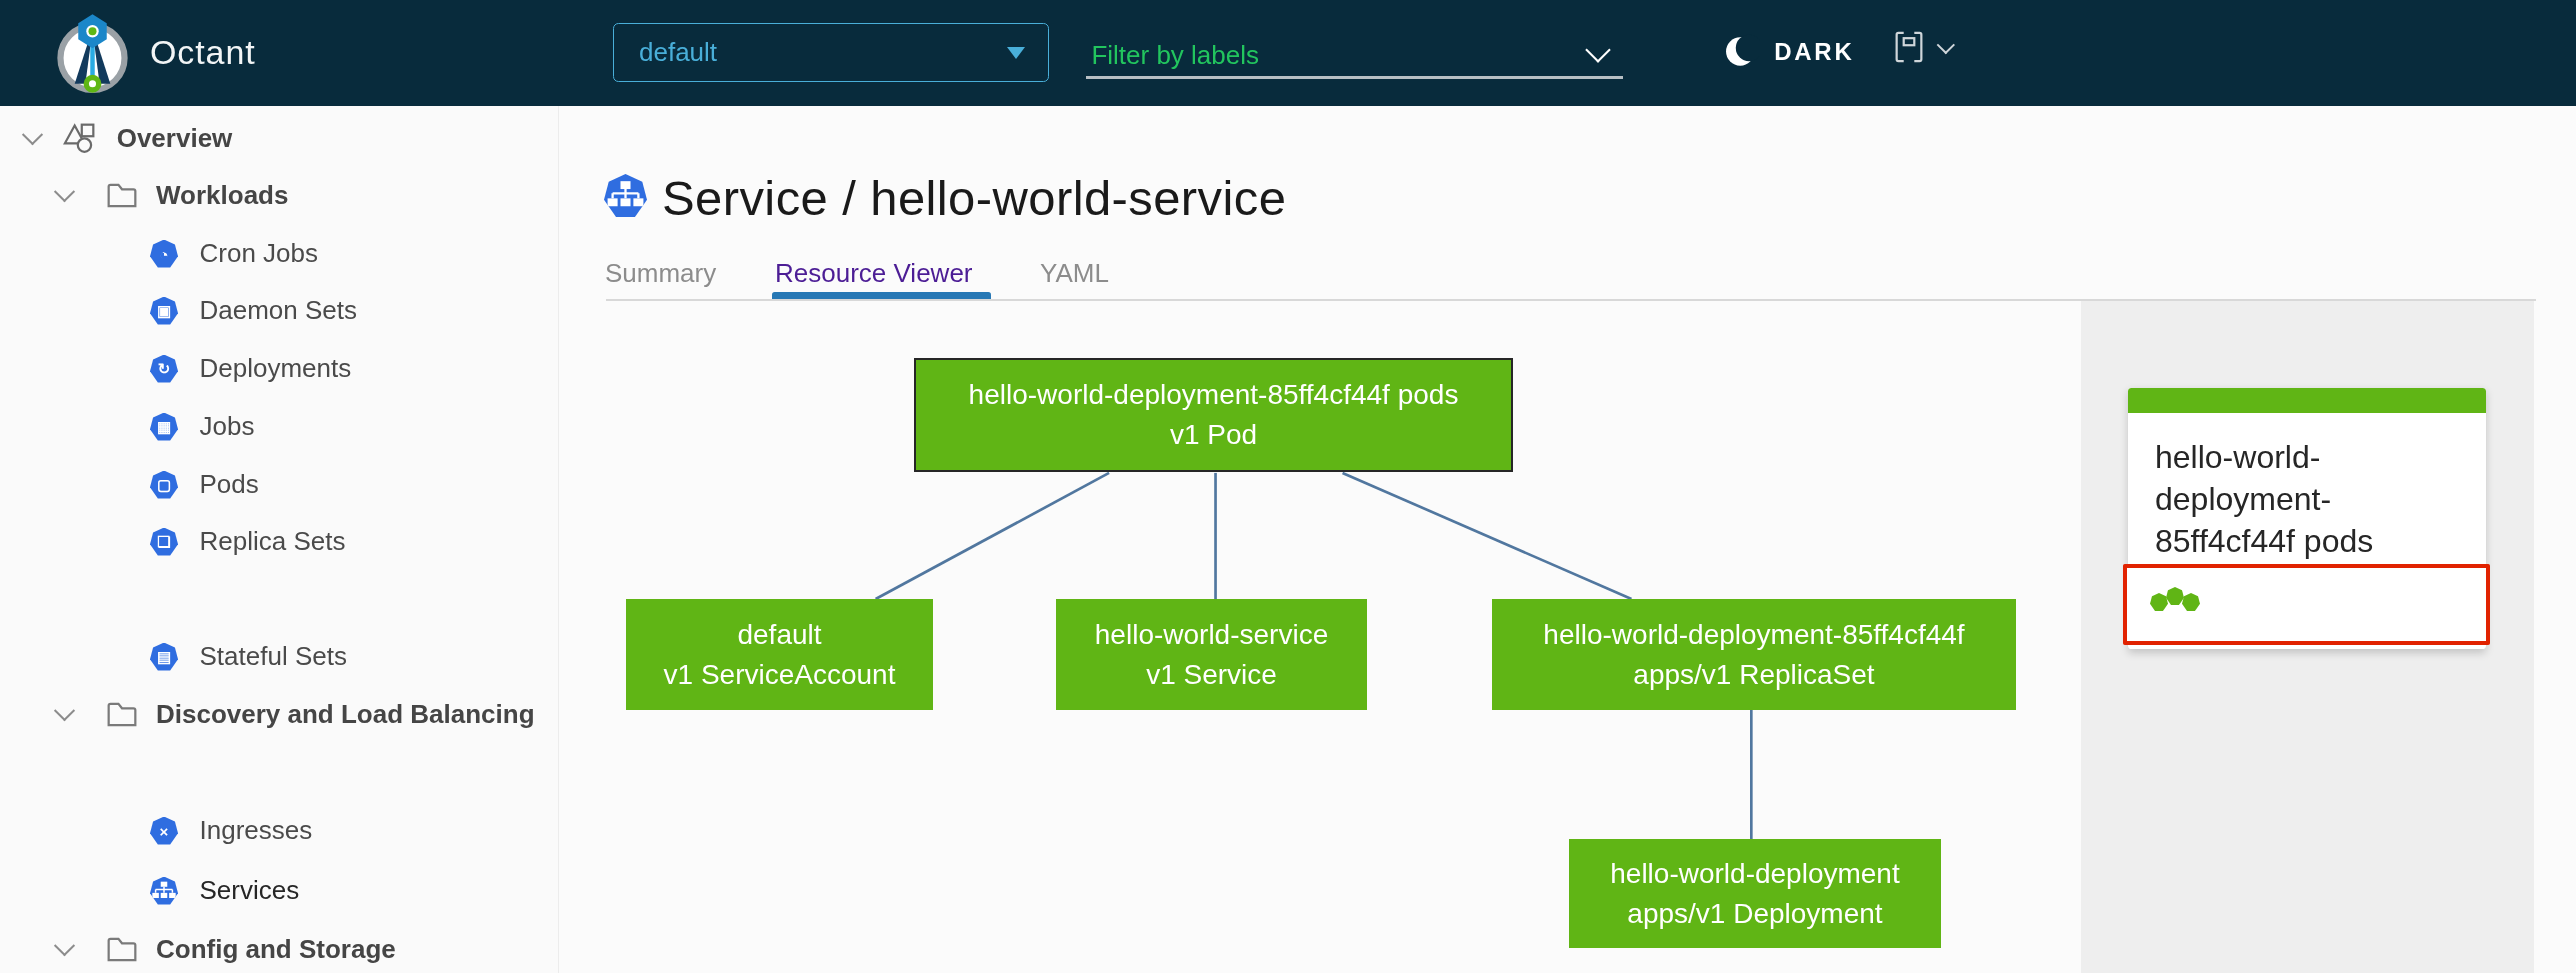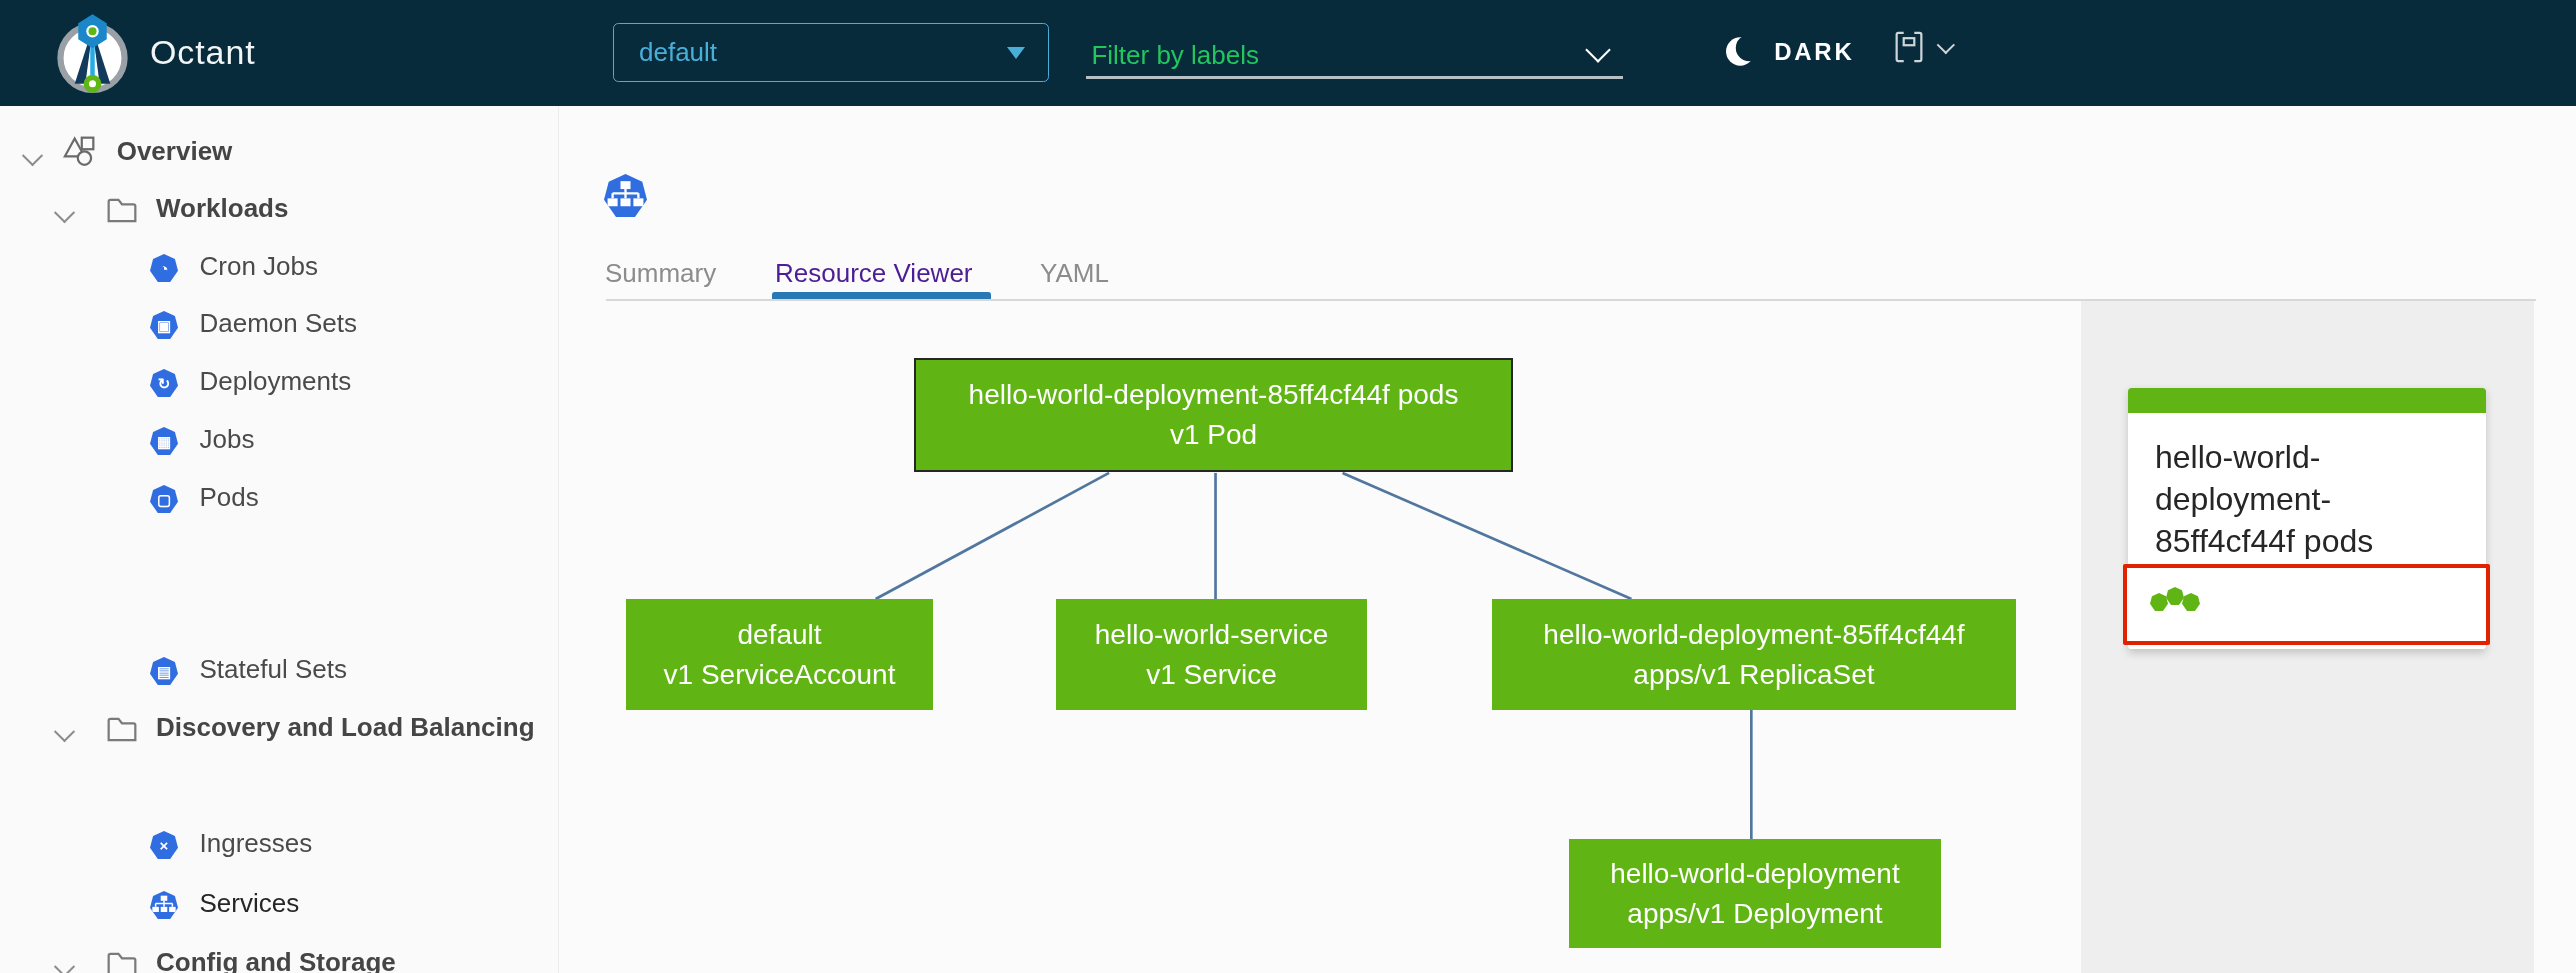--- a/index.html
+++ b/index.html
@@ -29,21 +29,21 @@
   #theme-label { margin-left:14.3px; font-size:24px; font-weight:700; letter-spacing:2.7px; color:#ffffff; }
   #context-selector { position:absolute; left:1894px; top:29px; display:flex; align-items:center; cursor:pointer; }
   #context-label { margin-left:12.5px; font-size:27px; color:#e6ebee; }
   #context-chevron { margin-left:12.5px; width:12.5px; height:12.5px; border-right:2.2px solid #cfd6da;
                      border-bottom:2.2px solid #cfd6da; transform:rotate(45deg) translateY(-3.6px); }
 
   
   #sidebar { position:absolute; left:0; top:106px; width:559px; height:868px;
              background:#fafafa; border-right:0.9px solid #ececec; }
   .nav-row { position:absolute; left:0; width:559px; height:57px; display:flex;
-             align-items:flex-end; cursor:pointer; }
+             align-items:center; cursor:pointer; }
   .row-highlight { position:absolute; left:140px; right:0; top:0; bottom:0; background:#d8e1e7; }
   .nav-row > * { position:relative; }
   .chev { width:15px; height:15px; border-right:2.2px solid #8c8c8c;
           border-bottom:2.2px solid #8c8c8c; transform:rotate(45deg) translate(-2.7px,-2.7px); flex:none; }
   .lvl0 .chev { margin-left:25px; }
   .lvl1 .chev { margin-left:57px; }
   .nav-label { font-size:26px; color:#4c4c4c; white-space:nowrap; }
   .nav-label.bold { font-weight:700; color:#454545; }
   .lvl0 .nav-label { margin-left:19.7px; }
   .lvl1 .nav-label { margin-left:18px; }
@@ -188,20 +188,24 @@
     <div class="nav-row lvl2" style="top:292px">
       <span class="khept" data-glyph="▦"></span>
       <span class="nav-label">Jobs</span>
     </div>
 
     <div class="nav-row lvl2" style="top:350px">
       <span class="khept" data-glyph="▢"></span>
       <span class="nav-label">Pods</span>
     </div>
 
+    <div class="nav-row lvl2" style="top:407px">
+      <span class="khept" data-glyph="❏"></span>
+      <span class="nav-label">Replica Sets</span>
+    </div>
 
 
     <div class="nav-row lvl2" style="top:522px">
       <span class="khept" data-glyph="▤"></span>
       <span class="nav-label">Stateful Sets</span>
     </div>
 
     <div class="nav-row lvl1" style="top:580px">
       <span class="chev"></span>
       <svg class="folder-icon" viewBox="0 0 36 30">
@@ -243,20 +247,21 @@
 
     <div id="page-title-icon">
       <svg viewBox="0 0 30 30">
         <rect x="11.5" y="5" width="7" height="5.5" fill="#ffffff"></rect>
         <path d="M15 10.5 V13.5 M6 13.5 H24 M6 13.5 V17 M15 13.5 V17 M24 13.5 V17" stroke="#ffffff" stroke-width="1.6" fill="none"></path>
         <rect x="2.5" y="17" width="7" height="5.5" fill="#ffffff"></rect>
         <rect x="11.5" y="17" width="7" height="5.5" fill="#ffffff"></rect>
         <rect x="20.5" y="17" width="7" height="5.5" fill="#ffffff"></rect>
       </svg>
     </div>
+    <div id="page-title">Service / hello-world-service</div>
 
     <div class="tab" id="tab-summary">Summary</div>
     <div class="tab active" id="tab-resource-viewer">Resource Viewer</div>
     <div class="tab" id="tab-yaml">YAML</div>
     <div id="tab-underline"></div>
     <div id="tab-divider"></div>
 
     <svg id="edges" viewBox="0 0 2255 970" width="2017" height="868">
       <line x1="615" y1="410" x2="354" y2="551" stroke="#51779f" stroke-width="3"></line>
       <line x1="734" y1="410" x2="734" y2="551" stroke="#51779f" stroke-width="3"></line>

